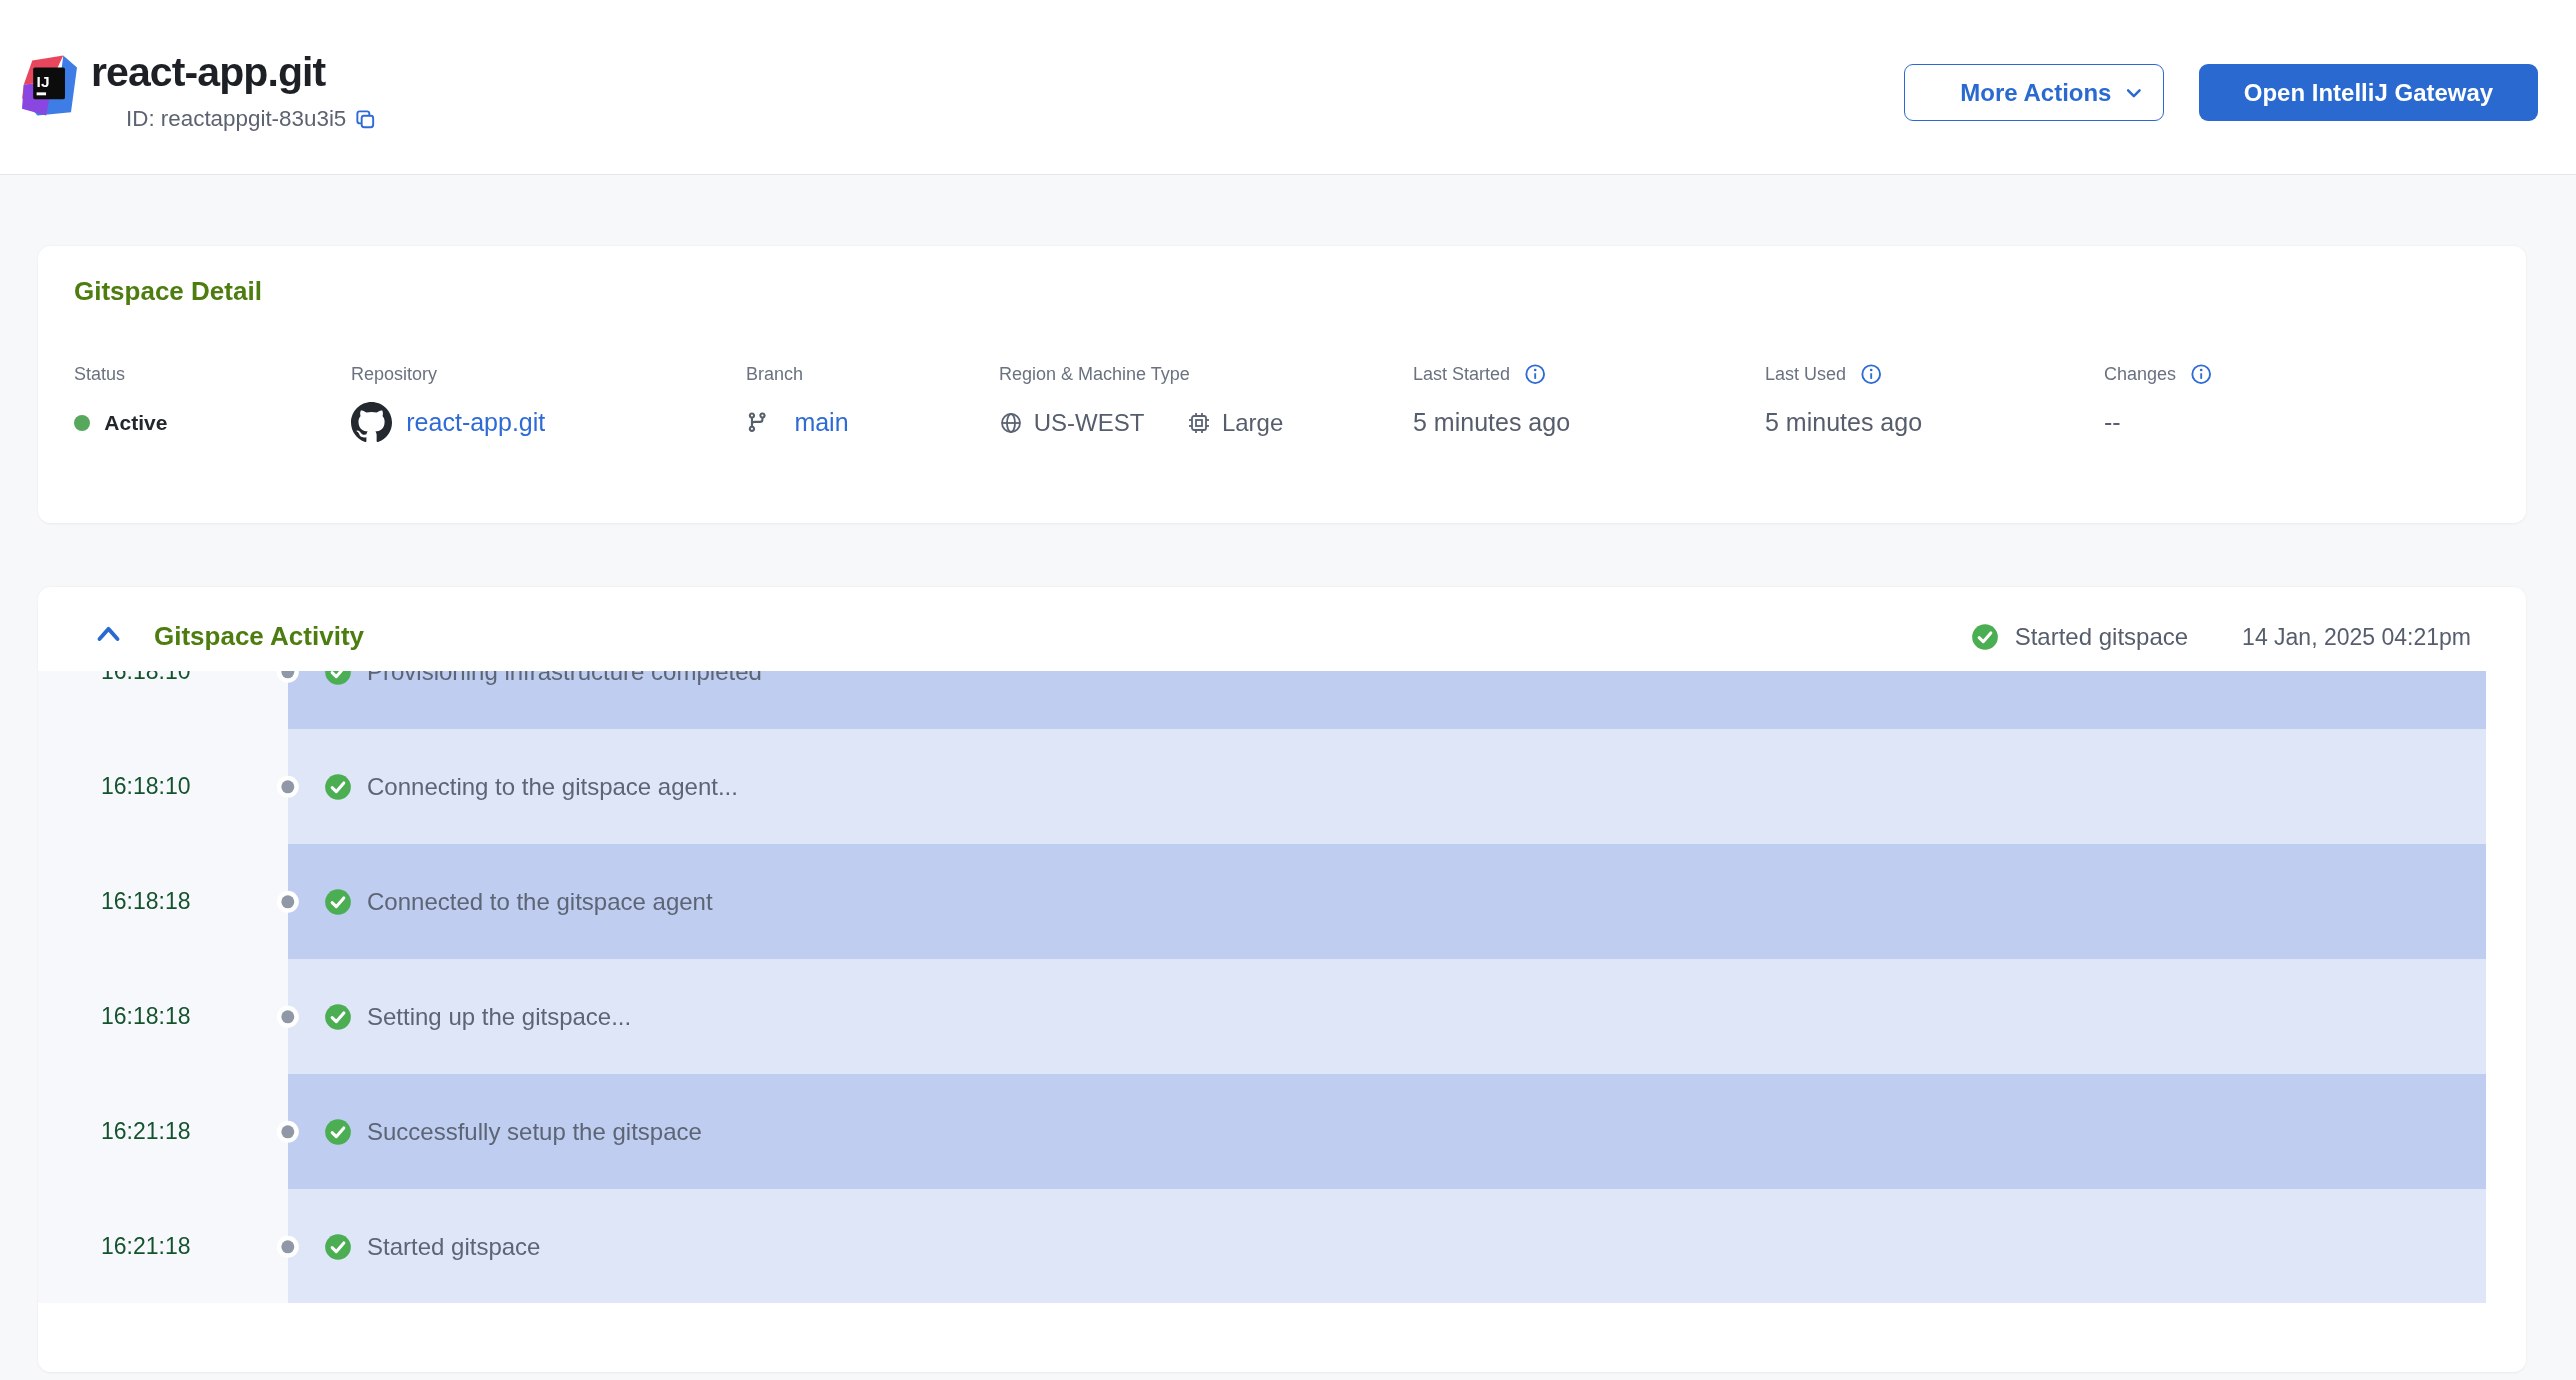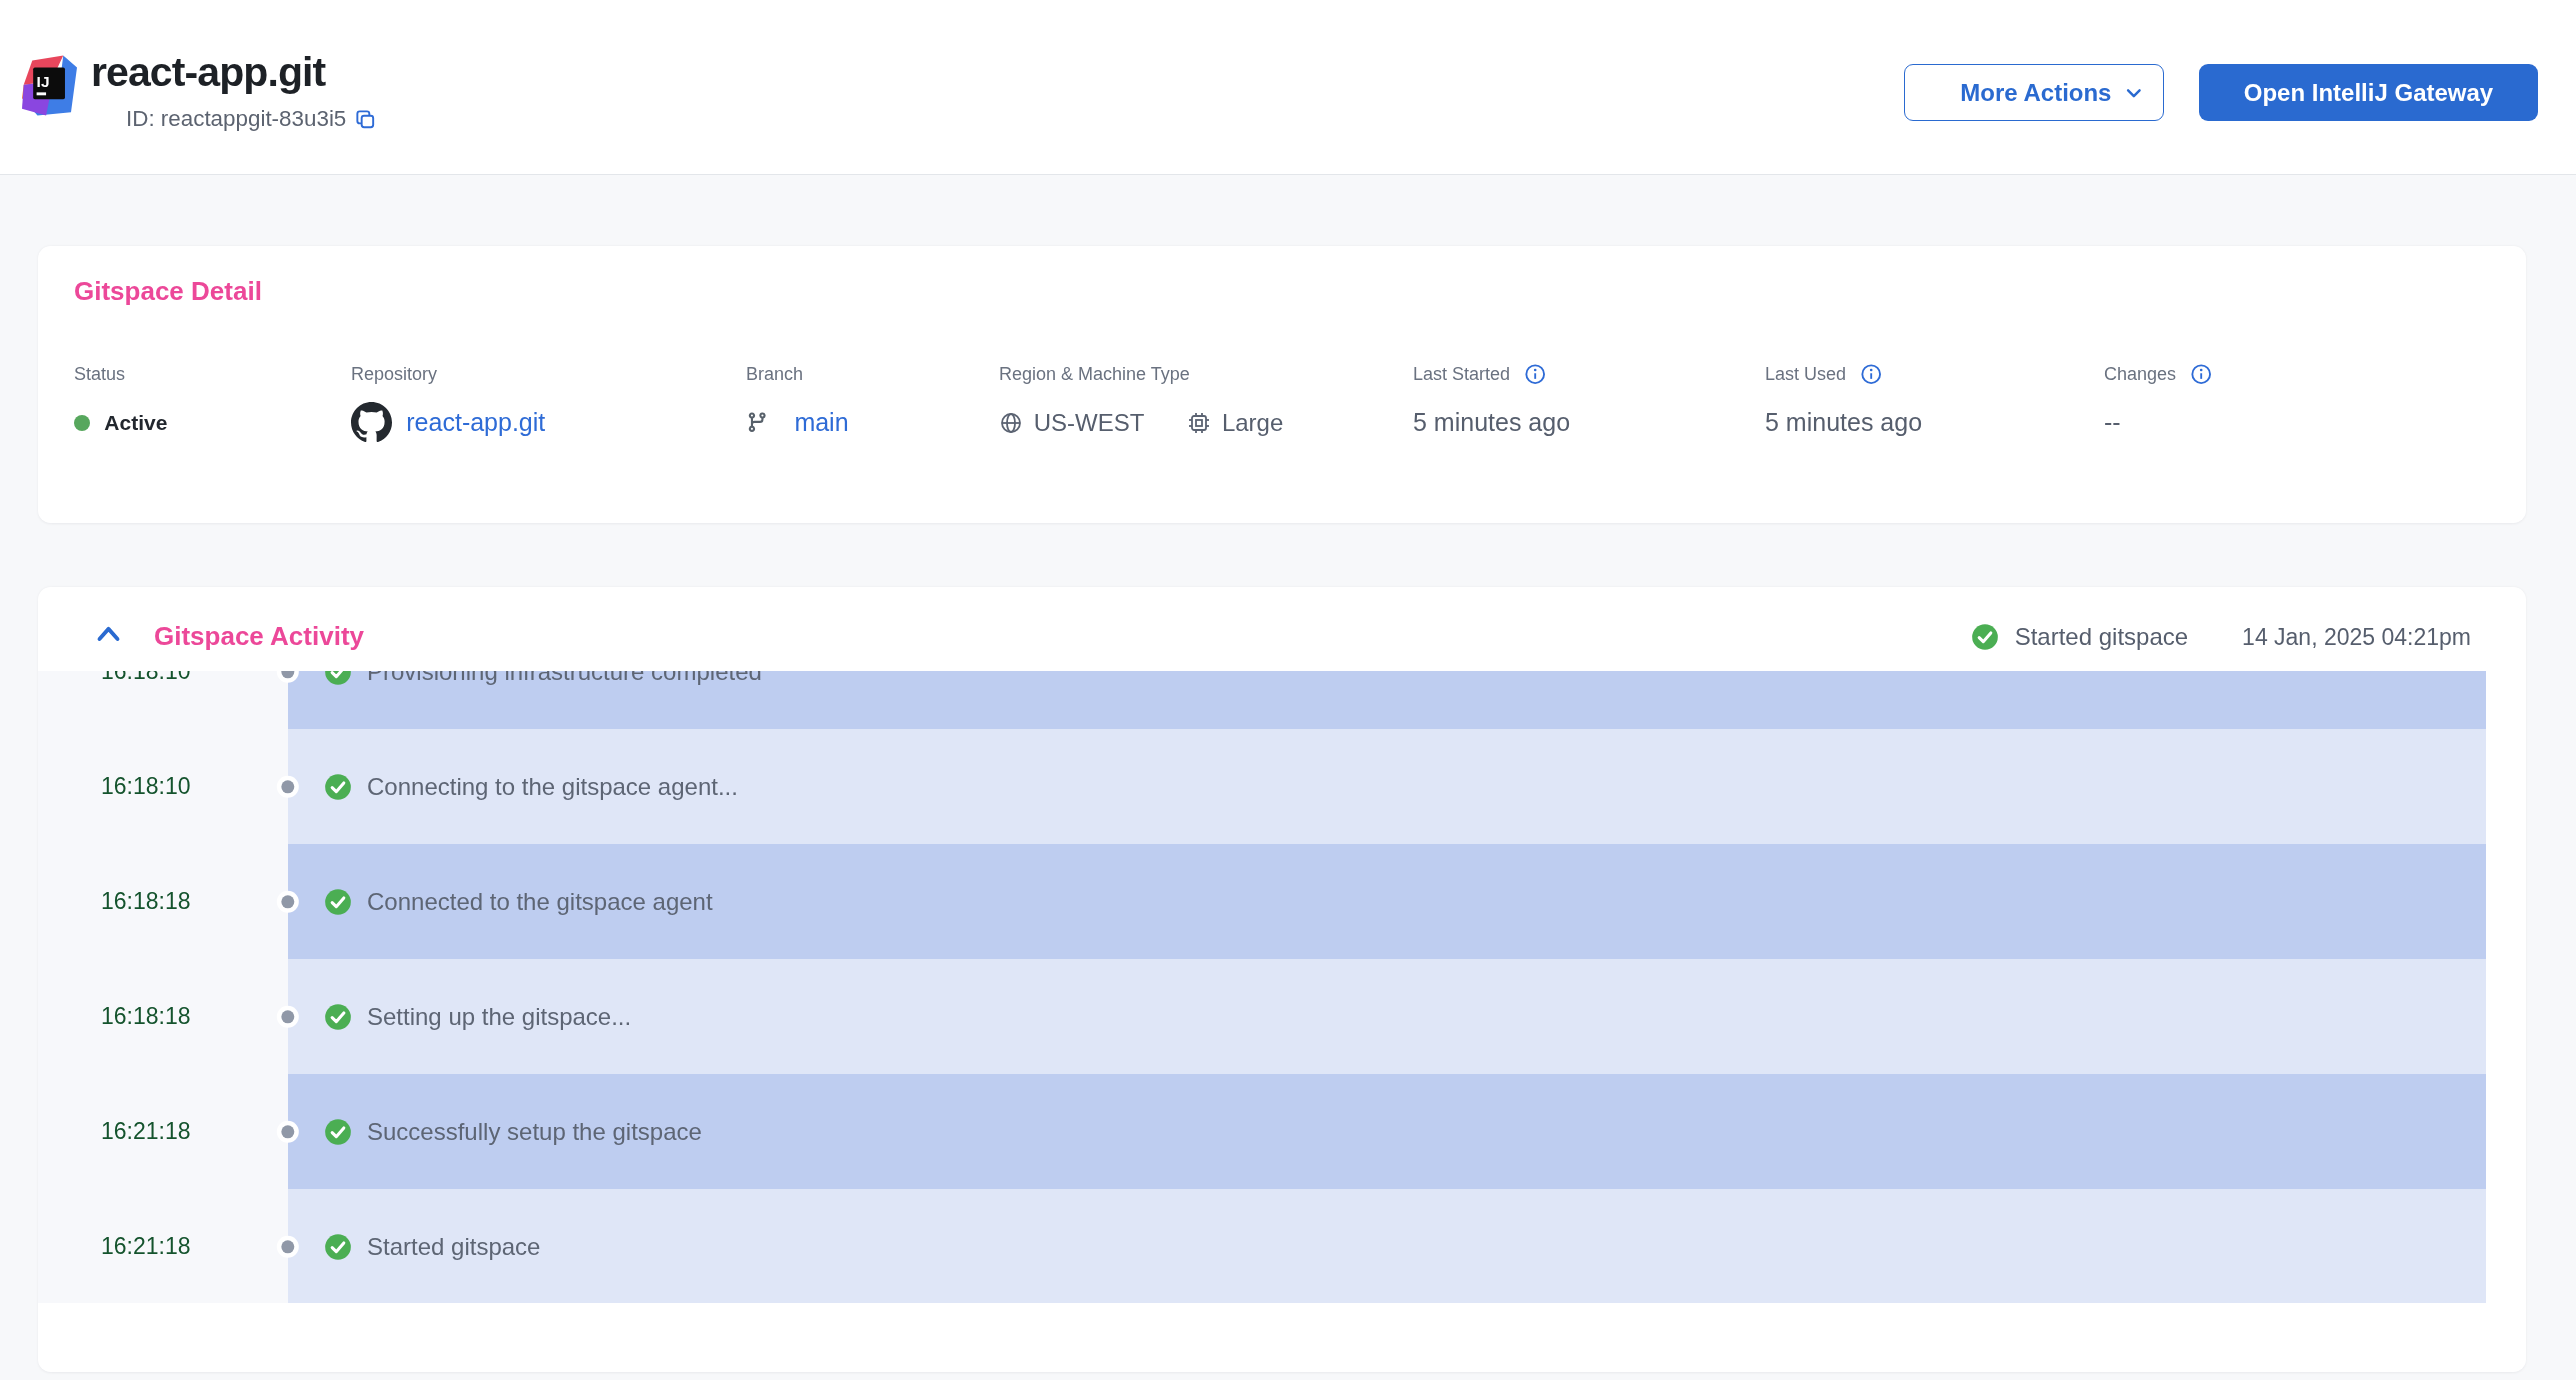--- a/index.html
+++ b/index.html
@@ -25,21 +25,21 @@
               display:flex; align-items:center; justify-content:center;
               color:#ffffff; font-size:24px; font-weight:700; cursor:pointer;
               font-family:"Liberation Sans", sans-serif; }
 
   
   .card { position:absolute; left:38px; width:2488px; background:#ffffff;
           border-radius:12.5px; box-shadow:0 0.9px 2.7px rgba(16,24,40,.06); }
   .card-detail { top:246px; height:277px; }
   .card-activity { top:587px; height:785px; overflow:hidden; }
 
-  .card-title { position:absolute; font-size:26px; font-weight:700; color:#ec4899; }
+  .card-title { position:absolute; font-size:26px; font-weight:700; color:#4d7c0f; }
   .card-detail .card-title { left:36px; top:30px; }
 
   .field { position:absolute; top:115px; }
   .field-label { display:flex; align-items:center; gap:14.3px;
                  font-size:18px; color:#6a7280; height:27px; }
   .field-value { position:absolute; top:39px; display:flex; align-items:center; gap:14.3px;
                  height:45px; white-space:nowrap; }
   .val-strong { font-size:21px; font-weight:700; color:#22272e; }
   .val-gray   { font-size:25px; color:#565e6d; }
   .val-link   { font-size:25px; color:#2e6bd6; cursor:pointer; text-decoration:none; }

